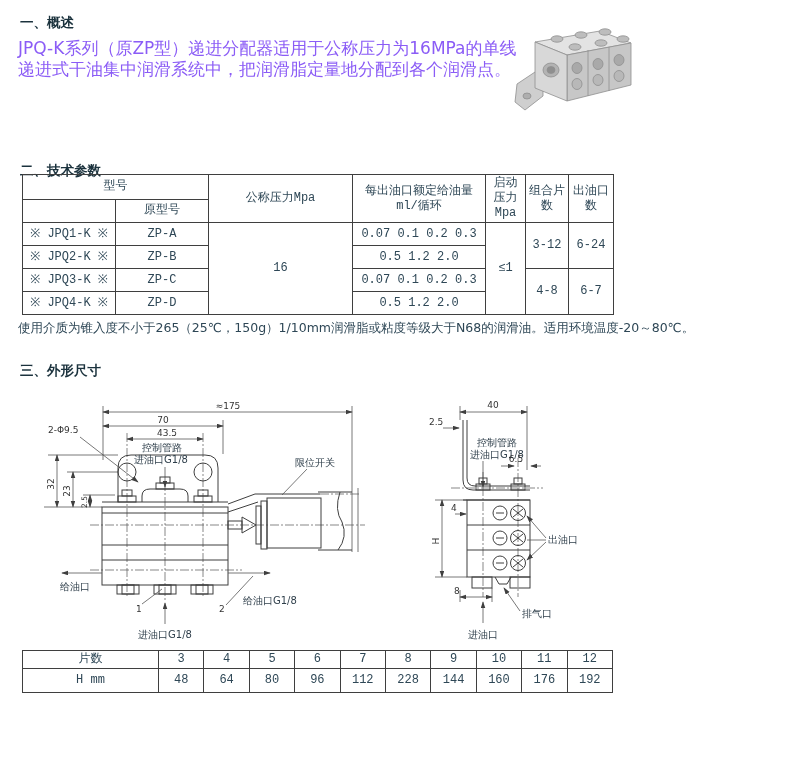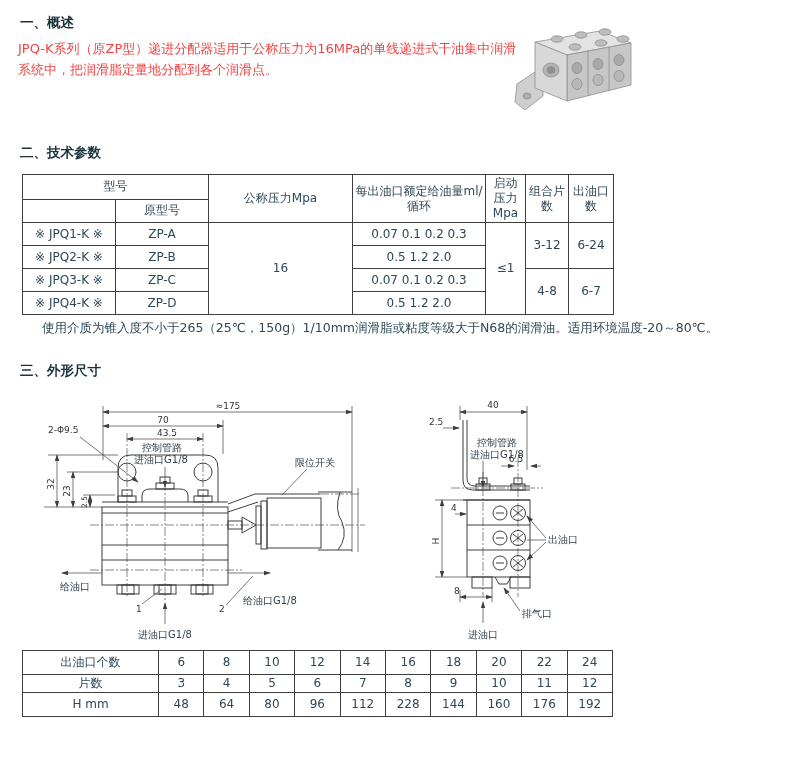--- a/index.html
+++ b/index.html
@@ -1,22 +1,22 @@
 <!DOCTYPE html>
 <html><head>
 <meta charset="utf-8">
 <style>
   html,body{margin:0;padding:0;background:#ffffff;}
   #page{position:relative;width:800px;height:764px;background:#fff;overflow:hidden;
         font-family:"DejaVu Sans","Liberation Sans",sans-serif;color:#2e4756;padding-left:24px;}
   .abs{position:absolute;}
   h3.sec{font-size:13.5px;font-weight:bold;color:#1b323d;margin:0;}
-  .bodytext{font-size:13px;line-height:21px;color:#ef4444;width:500px;}
-  .notetext{font-size:12.5px;color:#2e4756;white-space:nowrap;margin-left:24px;}
-  table.t{border-collapse:collapse;table-layout:fixed;font-size:12px;color:#2e4756;}
+  .bodytext{font-size:17px;line-height:21px;color:#8b5cf6;width:500px;}
+  .notetext{font-size:12.5px;color:#2e4756;white-space:nowrap;}
+  table.t{border-collapse:collapse;table-layout:fixed;font-size:12px;color:#2e4756;font-family:Liberation Mono, monospace;}
   table.t th,table.t td{border:1px solid #3f3f3f;text-align:center;vertical-align:middle;
         padding:1px 2px;font-weight:normal;line-height:15px;}
   svg text{font-family:"DejaVu Sans","Liberation Sans",sans-serif;}
   .dimt{font-size:9px;fill:#333;}
   .cnt{font-size:10px;fill:#2e3e4a;}
   .ln{stroke:#3f3f3f;stroke-width:1;fill:none;}
   .thin{stroke:#555;stroke-width:0.8;fill:none;}
   .dd{stroke:#555;stroke-width:0.7;fill:none;stroke-dasharray:9 2 2 2;}
 </style>
 </head>
@@ -46,21 +46,21 @@
       <ellipse cx="114" cy="54" rx="5" ry="5.5" fill="#b8b8b8"></ellipse>
       <ellipse cx="52" cy="17" rx="6" ry="3.2" fill="#bdbdbd"></ellipse>
       <ellipse cx="76" cy="13" rx="6" ry="3.2" fill="#bdbdbd"></ellipse>
       <ellipse cx="70" cy="25" rx="6" ry="3.2" fill="#bdbdbd"></ellipse>
       <ellipse cx="96" cy="21" rx="6" ry="3.2" fill="#bdbdbd"></ellipse>
       <ellipse cx="100" cy="10" rx="6" ry="3.2" fill="#bdbdbd"></ellipse>
       <ellipse cx="118" cy="17" rx="6" ry="3.2" fill="#bdbdbd"></ellipse>
     </g>
   </svg>
 
-  <h3 class="sec abs" style="left:20px;top:144px;">二、技术参数</h3>
+  <h3 class="sec abs" style="left:20px;top:162px;">二、技术参数</h3>
 
   <table class="t abs" style="left:22px;top:174px;width:591px;">
     <colgroup>
       <col style="width:93px">
         <col style="width:93px">
         <col style="width:144px">
       <col style="width:133px">
         <col style="width:40px">
         <col style="width:43px">
         <col style="width:45px">
@@ -289,33 +289,20 @@
         <col>
         <col>
         <col>
         <col>
         <col>
         <col>
         <col>
         <col>
     </colgroup>
     <tbody>
-        <tr style="height:24px">
-      <td>出油口个数</td>
-      <td>6</td>
-      <td>8</td>
-      <td>10</td>
-      <td>12</td>
-      <td>14</td>
-      <td>16</td>
-      <td>18</td>
-      <td>20</td>
-      <td>22</td>
-      <td>24</td>
-    </tr>
     <tr style="height:15px">
       <td>片数</td>
       <td>3</td>
       <td>4</td>
       <td>5</td>
       <td>6</td>
       <td>7</td>
       <td>8</td>
       <td>9</td>
       <td>10</td>

